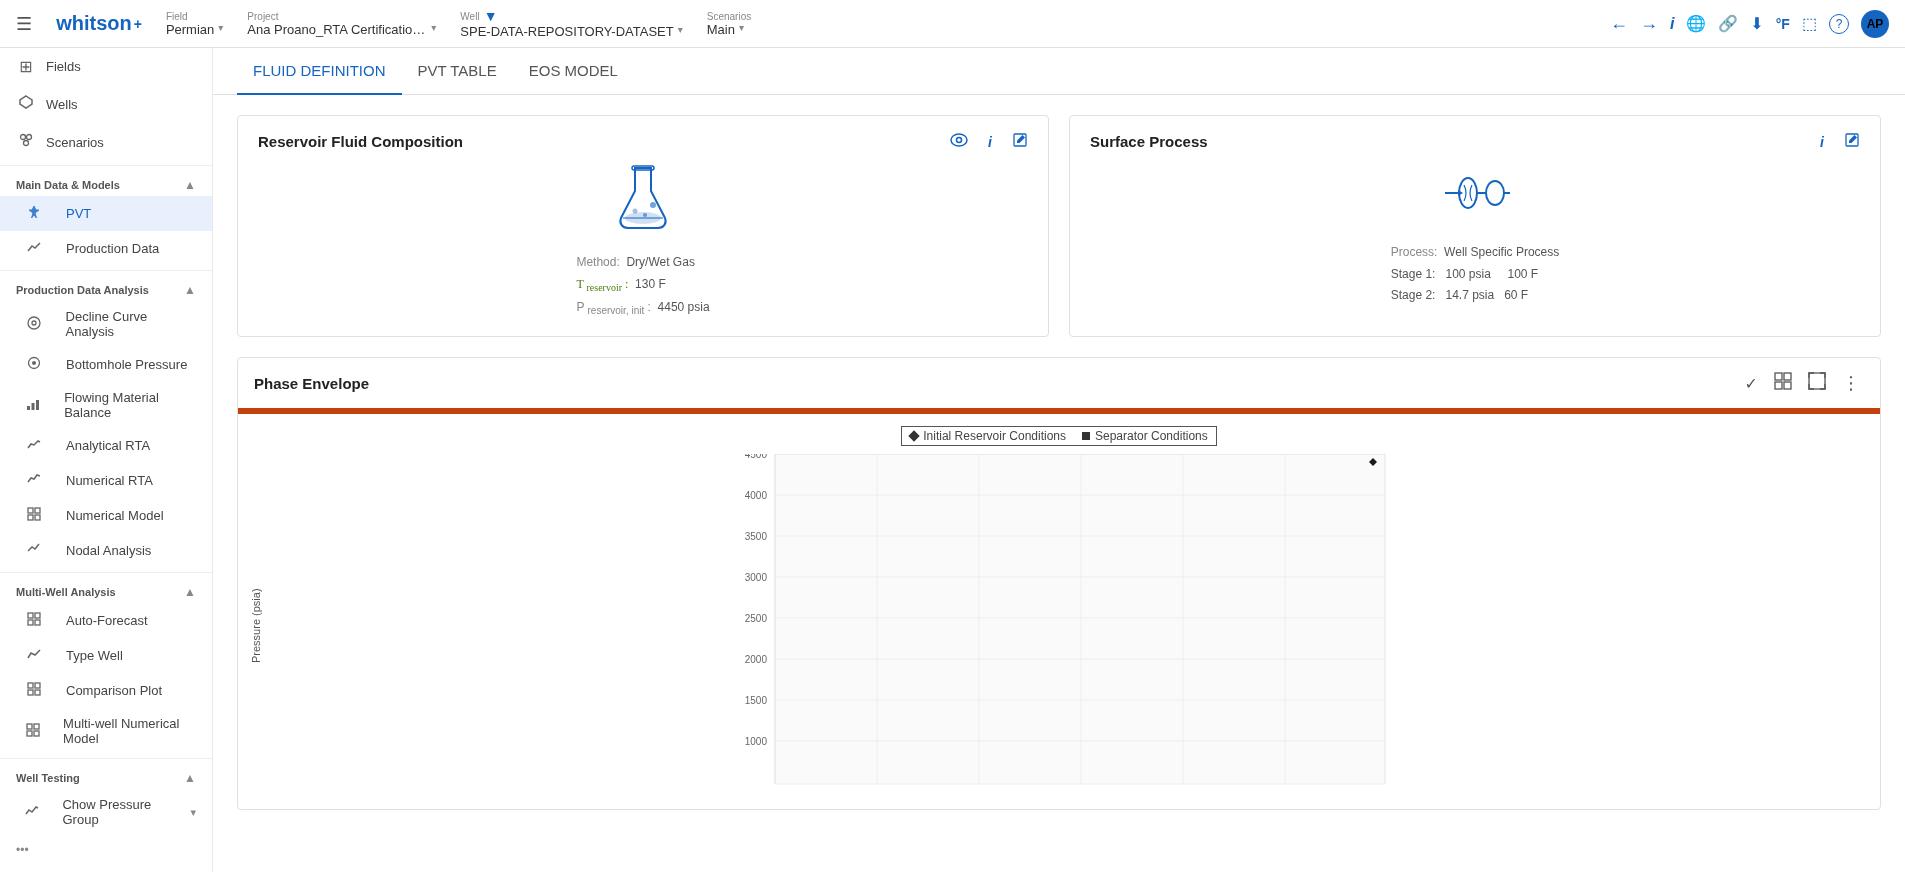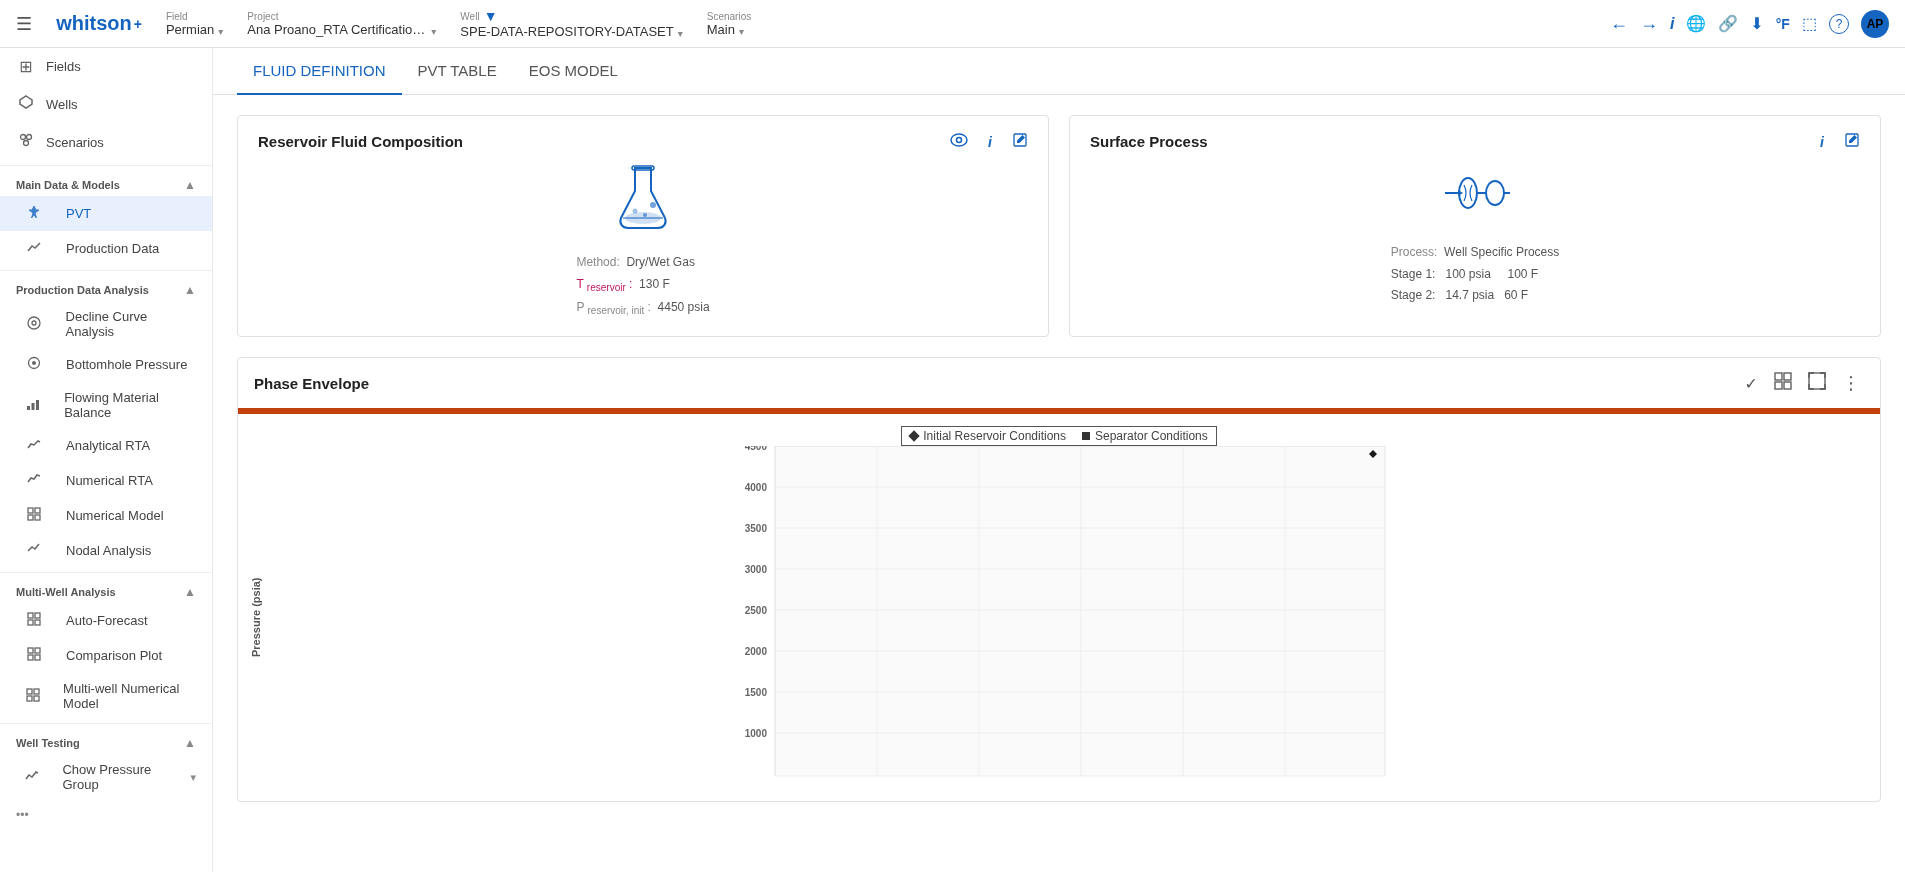--- a/index.html
+++ b/index.html
@@ -9,21 +9,21 @@
     .top-header {
       display: flex; align-items: center; height: 48px; background: #fff;
       border-bottom: 1px solid #e0e0e0; padding: 0 16px; gap: 24px; flex-shrink: 0;
     }
     .hamburger { cursor: pointer; color: #555; font-size: 18px; }
     .logo { font-size: 20px; font-weight: 600; color: #1565c0; display: flex; align-items: center; gap: 2px; }
     .logo span.plus { color: #1565c0; font-size: 14px; }
     .header-fields { display: flex; align-items: center; gap: 24px; flex: 1; }
     .header-field { display: flex; flex-direction: column; }
     .header-field-label { font-size: 10px; color: #888; }
-    .header-field-value { display: flex; align-items: flex-end; gap: 4px; font-size: 13px; color: #333; cursor: pointer; }
+    .header-field-value { display: flex; align-items: flex-start; gap: 4px; font-size: 13px; color: #333; cursor: pointer; }
     .dropdown-arrow { font-size: 10px; color: #888; }
     .filter-icon { color: #1565c0; font-size: 14px; }
     .header-actions { display: flex; align-items: center; gap: 12px; margin-left: auto; }
     .header-actions span { color: #1565c0; font-size: 16px; cursor: pointer; }
     .avatar { width: 28px; height: 28px; border-radius: 50%; background: #1565c0; color: #000000; display: flex; align-items: center; justify-content: center; font-size: 12px; font-weight: 600; cursor: pointer; }
 
     
     .main-layout { display: flex; flex: 1; overflow: hidden; }
 
     
@@ -85,27 +85,27 @@
       display: flex; align-items: center; justify-content: space-between;
       padding: 12px 16px; border-bottom: 6px solid #c2410c;
     }
     .phase-title { font-size: 15px; font-weight: 600; color: #222; }
     .phase-actions { display: flex; gap: 8px; align-items: center; }
     .phase-action-btn { color: #555; cursor: pointer; font-size: 16px; padding: 2px 4px; }
 
     
     .chart-container { padding: 12px 8px; position: relative; }
     .chart-legend {
-      display: flex; justify-content: center; gap: 24px; 
+      display: flex; justify-content: center; gap: 24px; margin-bottom: 8px;
       font-size: 12px; color: #444;
     }
     .legend-item { display: flex; align-items: center; gap: 5px; }
     .legend-diamond { width: 8px; height: 8px; background: #333; transform: rotate(45deg); }
     .legend-square { width: 8px; height: 8px; background: #333; }
-    .chart-wrapper { display: flex; font-weight: bold; }
+    .chart-wrapper { display: flex; }
     .y-axis-label {
       writing-mode: vertical-rl; transform: rotate(180deg);
       font-size: 11px; color: #555; text-align: center; padding: 0 4px;
     }
 
     
     .sidebar::-webkit-scrollbar { width: 6px; }
     .sidebar::-webkit-scrollbar-thumb { background: #ccc; border-radius: 3px; }
 
     
@@ -305,20 +305,28 @@
     <div class="sidebar-sub-item">
       <span class="nav-icon">
         <svg width="16" height="16" viewBox="0 0 16 16" fill="none">
             <rect x="2" y="2" width="5" height="5" stroke="#666" stroke-width="1.3"></rect>
             <rect x="9" y="2" width="5" height="5" stroke="#666" stroke-width="1.3"></rect>
             <rect x="2" y="9" width="5" height="5" stroke="#666" stroke-width="1.3"></rect>
             <rect x="9" y="9" width="5" height="5" stroke="#666" stroke-width="1.3"></rect>
           </svg>
       </span>
       <span>Auto-Forecast</span>
+    </div>
+    <div class="sidebar-sub-item">
+      <span class="nav-icon">
+        <svg width="16" height="16" viewBox="0 0 16 16" fill="none">
+            <polyline points="2,12 5,7 9,9 14,4" stroke="#666" stroke-width="1.5" fill="none"></polyline>
+          </svg>
+      </span>
+      <span>Type Well</span>
     </div>
     <div class="sidebar-sub-item">
       <span class="nav-icon">
         <svg width="16" height="16" viewBox="0 0 16 16" fill="none">
             <rect x="2" y="2" width="5" height="5" stroke="#666" stroke-width="1.3"></rect>
             <rect x="9" y="2" width="5" height="5" stroke="#666" stroke-width="1.3"></rect>
             <rect x="2" y="9" width="5" height="5" stroke="#666" stroke-width="1.3"></rect>
             <rect x="9" y="9" width="5" height="5" stroke="#666" stroke-width="1.3"></rect>
           </svg>
       </span>
@@ -399,21 +407,21 @@
                 <circle cx="32" cy="52" r="2" fill="#1565c0" opacity="0.6"></circle>
                 <circle cx="22" cy="48" r="2.5" fill="#1565c0" opacity="0.4"></circle>
               </svg>
             </div>
             <div class="card-info">
               <div>
                 <span style="color:#888;">Method:</span>&nbsp;
                 <span>Dry/Wet Gas</span>
               </div>
               <div>
-                <span style="color:#be185d;">T <sub>reservoir</sub> :</span>&nbsp;
+                <span style="color:#4d7c0f;font-family:Liberation Serif, serif;">T <sub>reservoir</sub> :</span>&nbsp;
                 <span>130 F</span>
               </div>
               <div>
                 <span style="color:#888;">P <sub>reservoir, init</sub> :</span>&nbsp;
                 <span>4450 psia</span>
               </div>
             </div>
           </div>
         </div>
 

